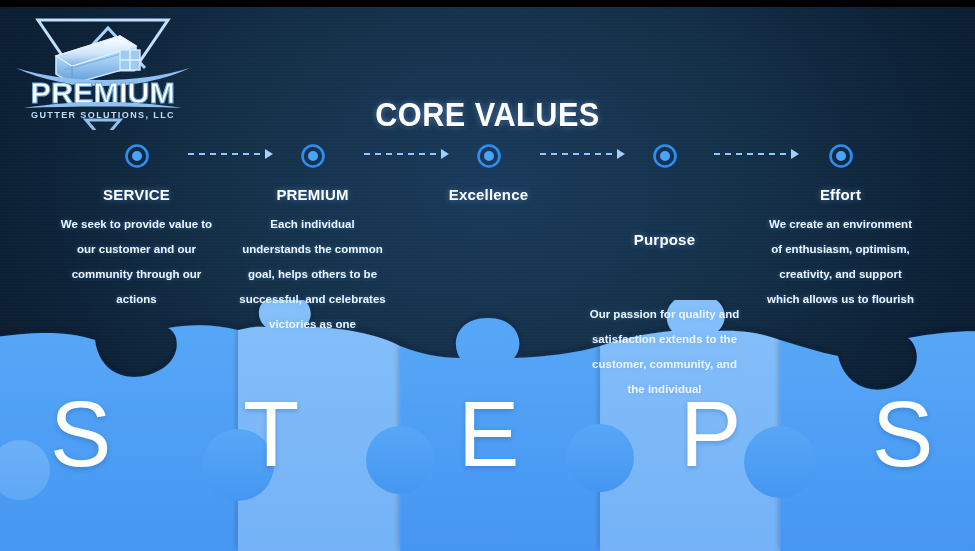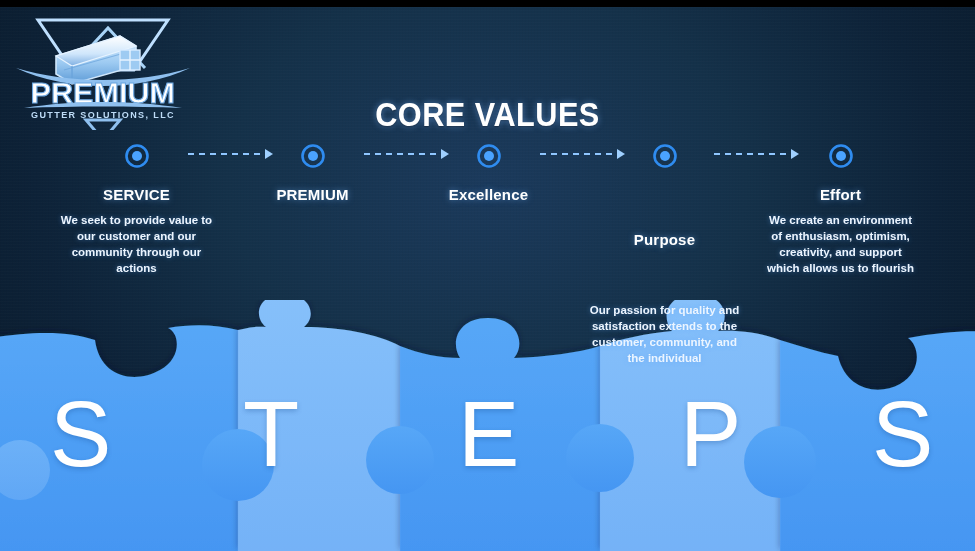--- a/index.html
+++ b/index.html
@@ -77,21 +77,21 @@
 
   .val-title {
     margin-top:17px;
     font-size:15px; font-weight:bold; color:#ffffff;
     letter-spacing:.2px; text-align:left; white-space:nowrap;
     text-shadow:0 0 6px rgba(120,185,255,.5);
   }
   .val-desc {
     margin-top:9px;
     width:152px;
-    font-size:11.5px; line-height:16px;
+    font-size:11.5px; line-height:25px;
     color:#ecf5ff; text-align:center; font-weight:600;
     text-shadow:0 0 5px rgba(100,170,255,.45);
   }
 
   
   .connector {
     position:absolute; top:148px; height:12px; z-index:21;
     display:flex; align-items:center;
   }
   .connector .dashline {
@@ -287,20 +287,21 @@
     </div>
 
     <div class="value-col c1">
       <div class="val-icon">
         <svg width="26" height="26" viewBox="0 0 26 26">
           <circle cx="13" cy="13" r="10.5" fill="none" stroke="#2f8cf0" stroke-width="2.6"></circle>
           <circle cx="13" cy="13" r="5" fill="#4aa3ff"></circle>
         </svg>
       </div>
       <div class="val-title">PREMIUM</div>
+      <div class="val-desc">Each individual understands the common goal, helps others to be successful, and celebrates victories as one</div>
     </div>
 
     <div class="value-col c2">
       <div class="val-icon">
         <svg width="26" height="26" viewBox="0 0 26 26">
           <circle cx="13" cy="13" r="10.5" fill="none" stroke="#2f8cf0" stroke-width="2.6"></circle>
           <circle cx="13" cy="13" r="5" fill="#4aa3ff"></circle>
         </svg>
       </div>
       <div class="val-title">Excellence</div>

